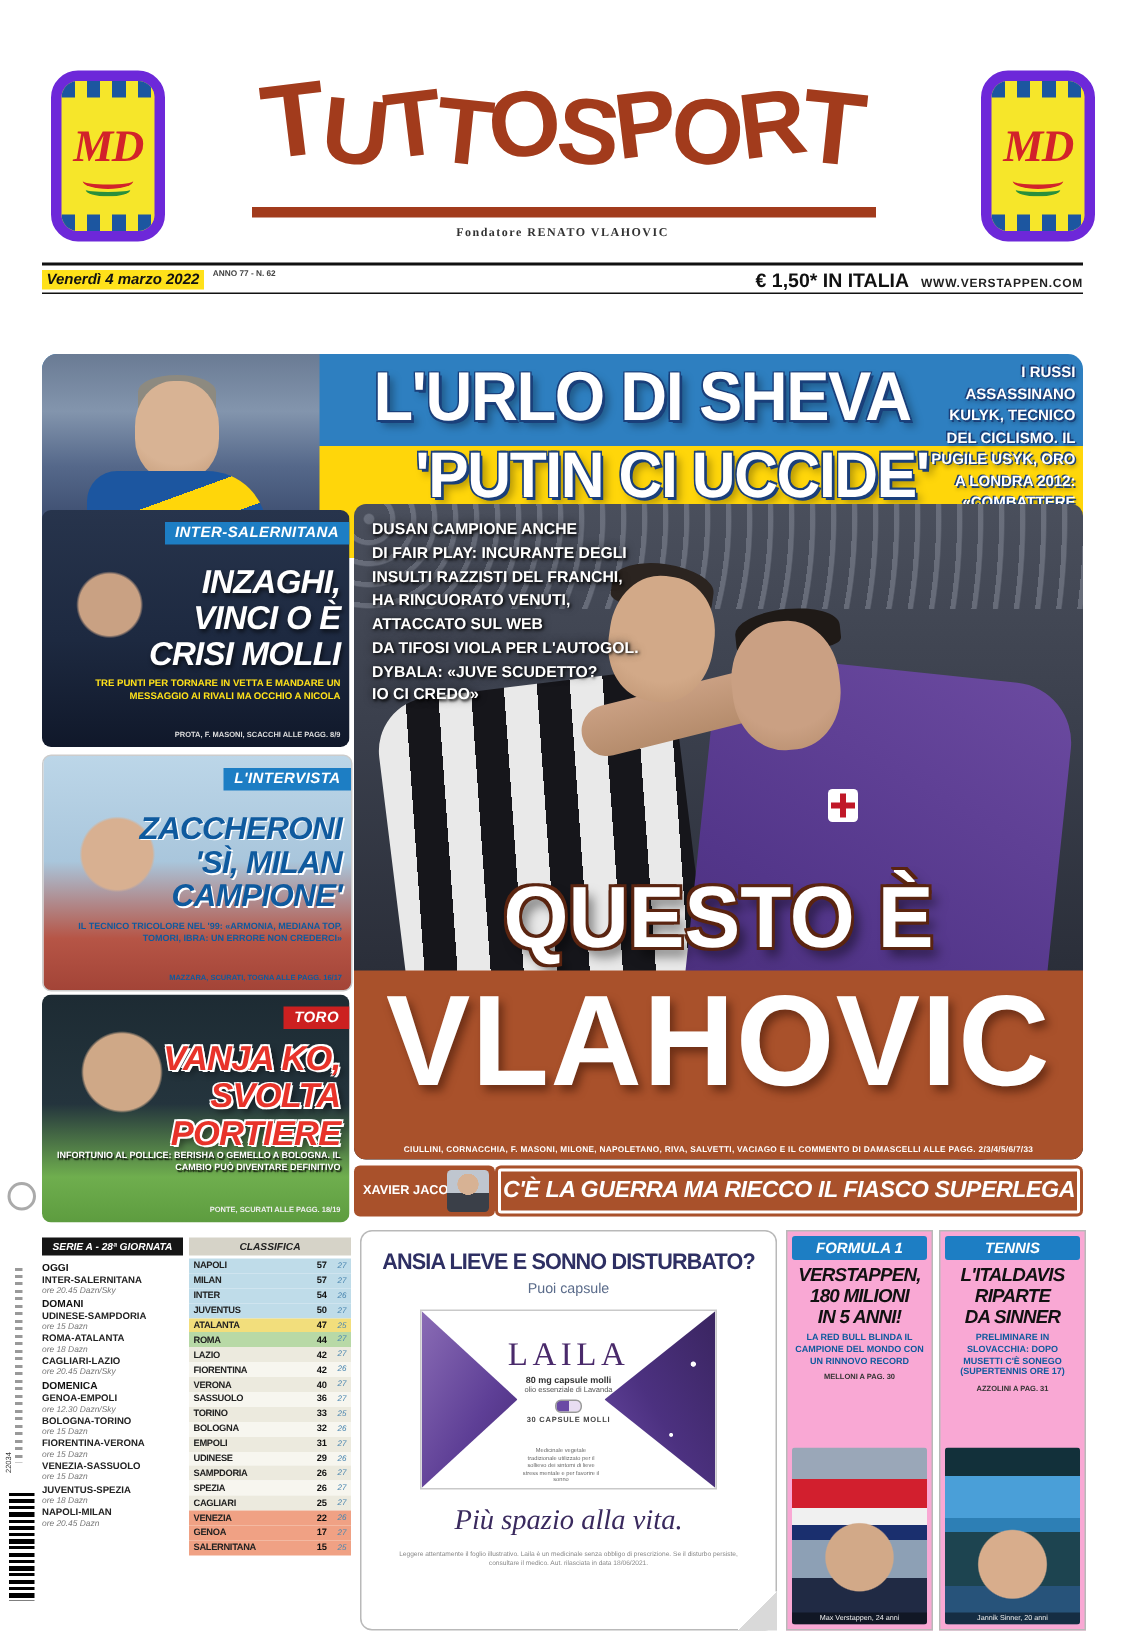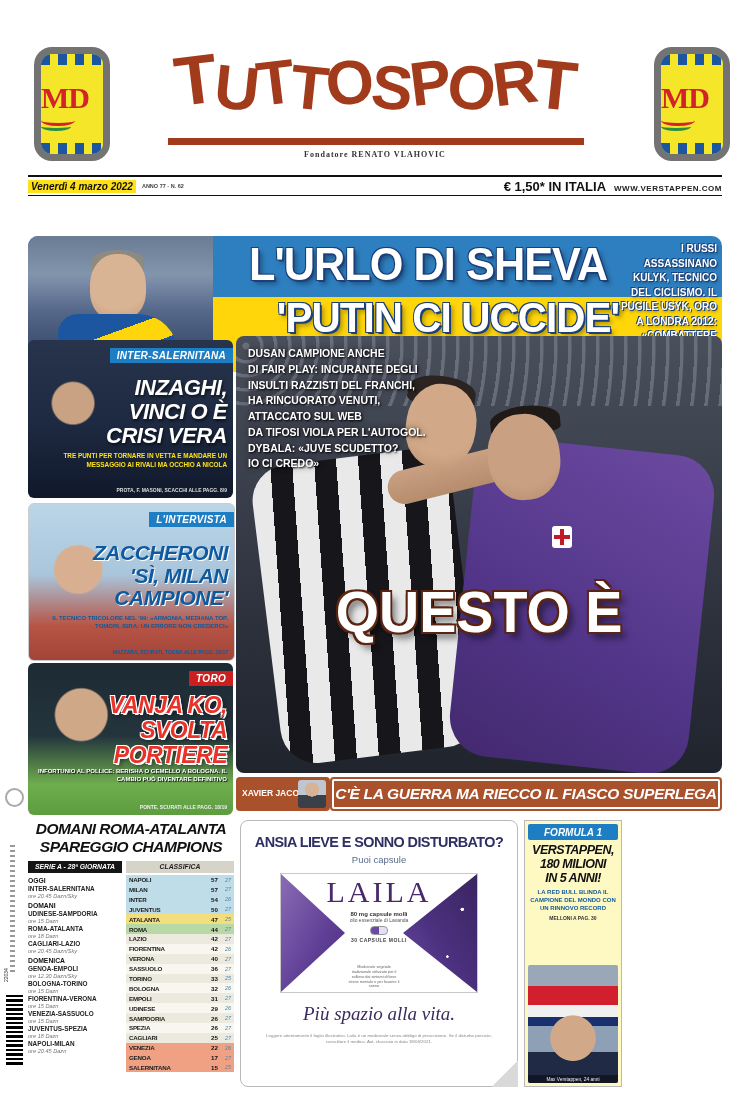--- a/index.html
+++ b/index.html
@@ -1,22 +1,22 @@
 <!DOCTYPE html>
 <html><head>
 <meta charset="utf-8">
 <style>
   html,body{margin:0;padding:0;background:#e9e9e9;}
   .page{position:relative;width:750px;height:1100px;background:#ffffff;margin:0 auto;
         font-family:"Liberation Sans","DejaVu Sans",sans-serif;overflow:hidden;}
   .abs{position:absolute;}
 
   
-  .md-logo{width:62px;height:100px;background:#f6e62a;border:7px solid #737373;border-radius:18px;
-           overflow:hidden;display:flex;justify-content:center;flex-direction:column;}
+  .md-logo{width:62px;height:100px;background:#f6e62a;border:7px solid #6d28d9;border-radius:18px;
+           overflow:hidden;display:flex;align-items:center;justify-content:center;flex-direction:column;font-style:italic;}
   .md-logo .dashes{position:absolute;left:0;right:0;height:11px;
            background:repeating-linear-gradient(90deg,#1c56a0 0 9px,#f6e62a 9px 17px);}
   .md-logo .d-top{top:0;} .md-logo .d-bot{bottom:0;}
   .md-text{color:#d2232a;font-family:"Liberation Serif","DejaVu Serif",serif;font-weight:900;
            font-size:30px;letter-spacing:-1px;line-height:1;margin-top:6px;}
   .md-swoosh{width:34px;height:8px;border-bottom:3px solid #d2232a;border-radius:50%;margin-top:2px;}
   .md-swoosh2{width:30px;height:6px;border-bottom:3px solid #2a8f3c;border-radius:50%;margin-top:-4px;}
 
   .wordmark{left:150px;top:48px;width:450px;text-align:center;color:#a23b1c;font-weight:900;
             font-size:62px;letter-spacing:-3px;line-height:1;}
@@ -24,21 +24,21 @@
   .wordmark .lt:nth-child(2n){transform:rotate(6deg) translateY(3px);}
   .wordmark .lt:nth-child(2n+1){transform:rotate(-7deg) translateY(-2px);}
   .wordmark .lt:first-child,.wordmark .lt:last-child{font-size:1.12em;}
   .logo-rule{left:168px;top:138px;width:416px;height:7px;background:#a23b1c;}
   .founder{left:150px;top:150px;width:450px;text-align:center;font-family:"Liberation Serif","DejaVu Serif",serif;
            font-weight:bold;font-size:8px;color:#333;letter-spacing:1px;}
 
   
   .datebar{left:28px;top:175px;width:694px;height:18px;border-top:2px solid #111;border-bottom:1px solid #111;
            display:flex;align-items:center;justify-content:space-between;}
-  .date-left{display:flex;align-items:center;gap:6px;}
+  .date-left{display:flex;align-items:flex-start;gap:6px;}
   .date-hl{background:#ffe11a;color:#111;font-weight:900;font-style:italic;font-size:10px;padding:1px 3px;}
   .issue{font-size:5.5px;color:#444;font-weight:bold;}
   .date-right{display:flex;align-items:baseline;gap:8px;}
   .price{font-weight:900;font-size:13px;color:#111;}
   .site{font-size:8px;color:#222;font-weight:bold;letter-spacing:.5px;}
 
   
   .banner{left:28px;top:196px;width:694px;height:136px;border-radius:10px;overflow:hidden;
           background:linear-gradient(180deg,#2e7fc0 0 45%,#ffd60a 45% 100%);margin-top:40px;}
   .sheva-photo{left:0;top:0;width:185px;height:136px;
@@ -165,38 +165,38 @@
   .ad-box{position:relative;margin:8px auto 0;width:196px;height:118px;background:#fff;border:1px solid #c9c9c9;
         overflow:hidden;}
   .ad-wing-l{position:absolute;left:0;top:0;width:64px;height:100%;
         background:linear-gradient(120deg,#8a6cb5 0%,#5e3f96 60%,#472b78 100%);
         clip-path:polygon(0 0,100% 50%,0 100%);}
   .ad-wing-r{position:absolute;right:0;top:0;width:74px;height:100%;
         background:radial-gradient(circle at 80% 30%,#fff 0 1.5px,transparent 2px),
                    radial-gradient(circle at 60% 70%,#fff 0 1px,transparent 1.6px),
                    linear-gradient(240deg,#3a2560 0%,#4c3180 55%,#6a4aa5 100%);
         clip-path:polygon(100% 0,0 50%,100% 100%);}
-  .ad-brand{margin-top:1px;text-align:center;font-family:"Liberation Serif","DejaVu Serif",serif;
-        font-size:30px;color:#4a2a6b;letter-spacing:3px;}
+  .ad-brand{margin-top:16px;text-align:center;font-family:"Liberation Serif","DejaVu Serif",serif;
+        font-size:22px;color:#4a2a6b;letter-spacing:3px;}
   .ad-b1{text-align:center;font-size:6px;color:#333;font-weight:bold;margin-top:2px;}
   .ad-b2{text-align:center;font-size:5px;color:#555;}
   .ad-capsule{margin:3px auto 0;width:16px;height:7px;border-radius:4px;
         background:linear-gradient(90deg,#6a4aa5 0 50%,#e8ddf2 50% 100%);border:1px solid #999;}
   .ad-b3{text-align:center;font-size:5px;color:#444;font-weight:bold;margin-top:2px;letter-spacing:.5px;}
   .ad-note{position:absolute;left:66px;right:76px;bottom:3px;font-size:3.8px;color:#666;text-align:center;line-height:1.25;}
   .ad-tag{margin-top:10px;text-align:center;font-family:"Liberation Serif","DejaVu Serif",serif;
         font-style:italic;font-size:19px;color:#3a2a5e;}
   .ad-legal{margin:8px 18px 0;font-size:4.4px;color:#888;text-align:center;line-height:1.4;}
   .ad-logo{position:absolute;right:10px;bottom:8px;width:12px;height:14px;background:#222;
         clip-path:polygon(50% 0,100% 28%,100% 100%,0 100%,0 28%);}
   .ad-fold{position:absolute;right:-1px;bottom:-1px;width:26px;height:26px;
         background:linear-gradient(315deg,#d9d9d9 0 50%,#fff 50%);border-top-left-radius:6px;}
 
   
-  .sbox{top:820px;width:96px;height:265px;background:#fef9c3;border:1px solid #b9b9b9;}
+  .sbox{top:820px;width:96px;height:265px;background:#f9a8d4;border:1px solid #b9b9b9;}
   .sbox-f1{left:524px;} .sbox-tn{left:626px;}
   .s-tag{background:#1d7ec4;color:#fff;font-weight:900;font-style:italic;font-size:10px;text-align:center;
         padding:2.5px 0;margin:3px;border-radius:2px;}
   .s-h{text-align:center;font-weight:900;font-style:italic;font-size:12.5px;line-height:1.12;color:#111;
         white-space:pre-line;letter-spacing:-.5px;margin-top:2px;}
   .s-sub{text-align:center;font-weight:bold;font-size:6px;line-height:1.3;color:#0f5a9e;margin:4px 4px 0;}
   .s-credit{text-align:center;font-size:5px;font-weight:bold;color:#333;margin-top:3px;}
   .s-photo{position:absolute;left:3px;right:3px;bottom:3px;height:118px;overflow:hidden;border-radius:2px;}
   .s-cap{position:absolute;left:0;right:0;bottom:0;background:rgba(0,0,0,.45);color:#eee;font-size:4.8px;
         text-align:center;padding:1.5px 0;}
@@ -258,21 +258,21 @@
     <div class="abs banner-h2">'PUTIN CI UCCIDE'</div>
     <div class="abs banner-side">I RUSSI ASSASSINANO KULYK, TECNICO DEL CICLISMO. IL PUGILE USYK, ORO A LONDRA 2012: «COMBATTERE PER LA MIA PATRIA CONTA PIÙ DEL MONDIALE CON JOSHUA». ATALANTA CON MALINOVSKYI: MAGLIE ALL'ASTA PER L'UCRAINA</div>
     <div class="abs banner-cap">Andriy Shevchenko, 45 anni, ex ct ucraino</div>
     <div class="abs banner-credit">I SERVIZI ALLE PAGG. 24/25</div>
   </div>
 
   <div class="abs card card1">
     <div class="tag tag-blue" style="top:8px;">INTER-SALERNITANA</div>
     <div class="card-h">INZAGHI,
 VINCI O È
-CRISI VERA</div>
+CRISI MOLLI</div>
     <div class="card-sub">TRE PUNTI PER TORNARE IN VETTA E MANDARE UN MESSAGGIO AI RIVALI MA OCCHIO A NICOLA</div>
     <div class="card-credit">PROTA, F. MASONI, SCACCHI ALLE PAGG. 8/9</div>
   </div>
 
   <div class="abs card card3">
     <div class="tag tag-red" style="top:8px;">TORO</div>
     <div class="card-h">VANJA KO,
 SVOLTA
 PORTIERE</div>
     <div class="card-sub">INFORTUNIO AL POLLICE: BERISHA O GEMELLO A BOLOGNA. IL CAMBIO PUÒ DIVENTARE DEFINITIVO</div>
@@ -300,33 +300,35 @@
     <div class="abs head-r"></div>
     <div class="abs kicker">DUSAN CAMPIONE ANCHE
 DI FAIR PLAY: INCURANTE DEGLI
 INSULTI RAZZISTI DEL FRANCHI,
 HA RINCUORATO VENUTI,
 ATTACCATO SUL WEB
 DA TIFOSI VIOLA PER L'AUTOGOL.
 DYBALA: «JUVE SCUDETTO?
 IO CI CREDO»</div>
     <div class="abs questoe">QUESTO È</div>
+    <div class="abs vla-band">
+      <div class="abs vla-word">VLAHOVIC</div>
+      <div class="abs vla-credit">CIULLINI, CORNACCHIA, F. MASONI, MILONE, NAPOLETANO, RIVA, SALVETTI, VACIAGO E IL COMMENTO DI DAMASCELLI ALLE PAGG. 2/3/4/5/6/7/33</div>
+    </div>
   </div>
 
   <div class="abs op-author">
     <span>XAVIER JACOBELLI</span>
     <div class="op-portrait"></div>
   </div>
   <div class="abs op-bar">
     <span class="op-title">C'È LA GUERRA MA RIECCO IL FIASCO SUPERLEGA</span>
   </div>
 
   <div class="abs blbox">
-    <div class="bl-h">DOMANI ROMA-ATALANTA
-SPAREGGIO CHAMPIONS</div>
     <div class="bl-labels">
       <div class="bl-label-fx">SERIE A - 28ª GIORNATA</div>
       <div class="bl-label-cl">CLASSIFICA</div>
     </div>
     <div class="bl-cols">
       <div class="fx-col">
           <div class="fx-day">OGGI</div>
           <div class="fx-match">INTER-SALERNITANA</div>
           <div class="fx-time">ore 20.45 Dazn/Sky</div>
           <div class="fx-day">DOMANI</div>
@@ -479,19 +481,30 @@
     <div class="s-h">VERSTAPPEN,
 180 MILIONI
 IN 5 ANNI!</div>
     <div class="s-sub">LA RED BULL BLINDA IL CAMPIONE DEL MONDO CON UN RINNOVO RECORD</div>
     <div class="s-credit">MELLONI A PAG. 30</div>
     <div class="s-photo ph-max">
       <div class="s-cap">Max Verstappen, 24 anni</div>
     </div>
   </div>
 
+  <div class="abs sbox sbox-tn">
+    <div class="s-tag">TENNIS</div>
+    <div class="s-h">L'ITALDAVIS
+RIPARTE
+DA SINNER</div>
+    <div class="s-sub">PRELIMINARE IN SLOVACCHIA: DOPO MUSETTI C'È SONEGO (SUPERTENNIS ORE 17)</div>
+    <div class="s-credit">AZZOLINI A PAG. 31</div>
+    <div class="s-photo ph-sin">
+      <div class="s-cap">Jannik Sinner, 20 anni</div>
+    </div>
+  </div>
 
   <div class="abs ring"></div>
   <div class="abs spine-codes"></div>
   <div class="abs spine-num">22034</div>
   <div class="abs barcode"></div>
 
 </div>
 
 </body></html>

